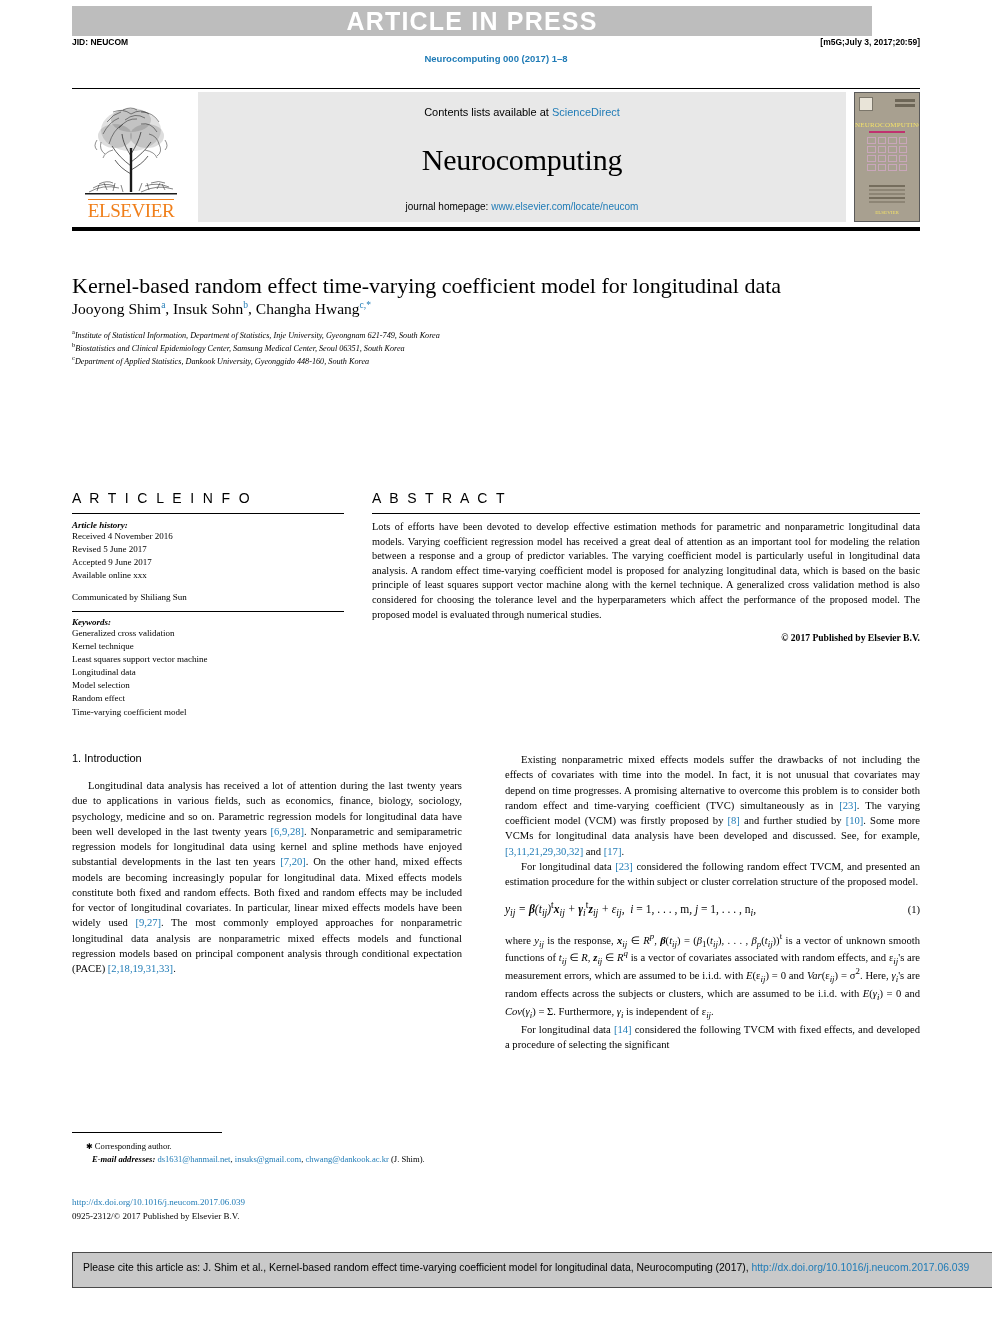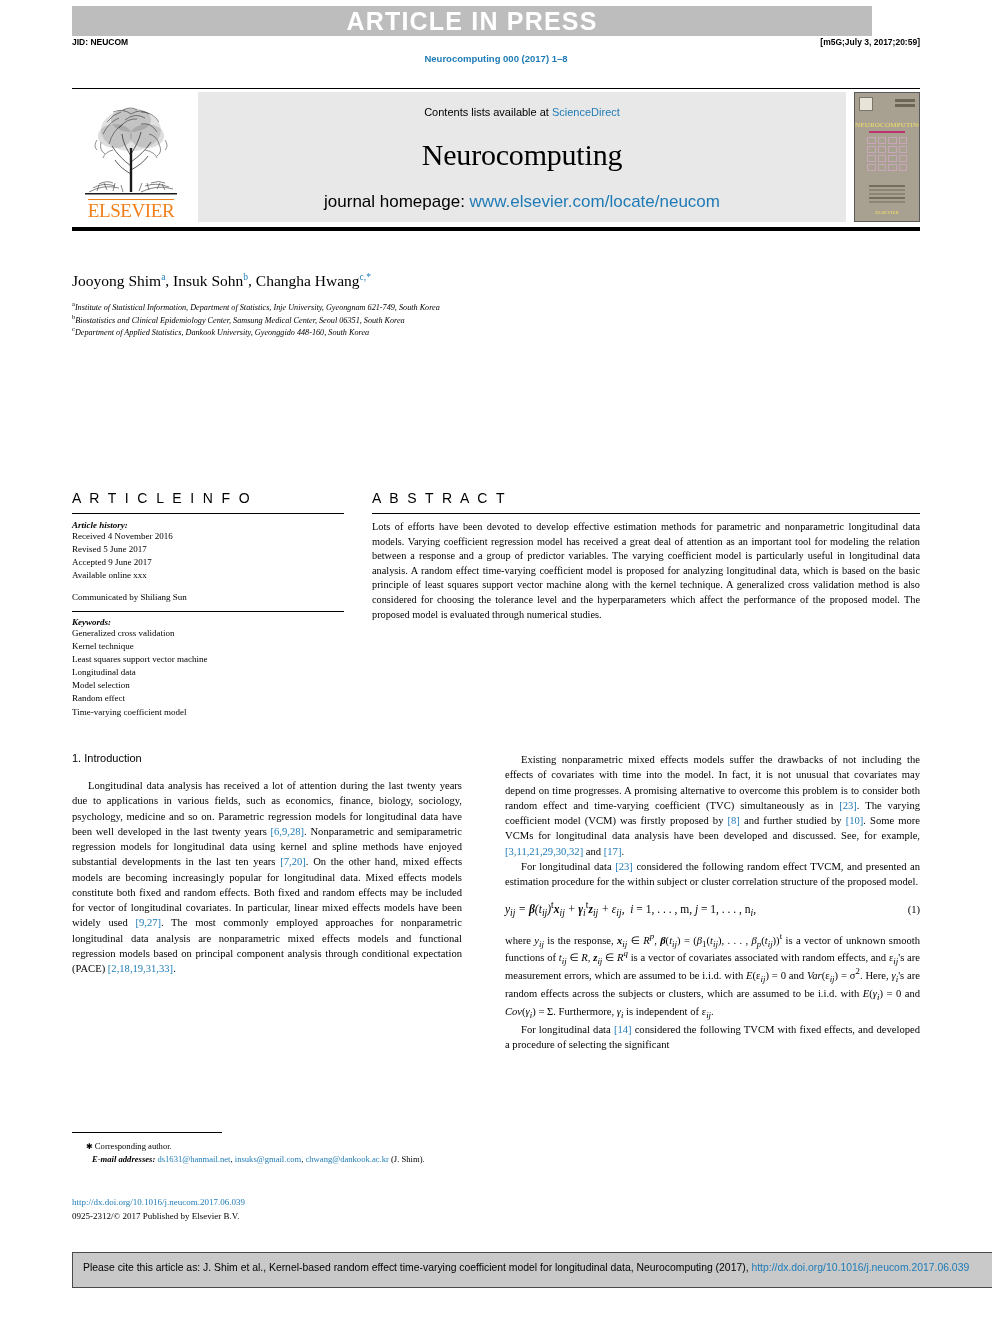--- a/index.html
+++ b/index.html
@@ -89,21 +89,21 @@
     font-size: 11px;
   }
   .contents-line a { color:#1f7bb6; text-decoration:none; }
   .journal-name {
     font-family: "Liberation Serif", serif;
     font-size: 30px;
     letter-spacing: -0.2px;
   }
   .homepage-line {
     font-family: "Liberation Sans", sans-serif;
-    font-size: 17px;
+    font-size: 10px;
     text-align: center;
   }
   .homepage-line a { color:#1f7bb6; text-decoration:none; }
 
   .cover-thumb {
     width: 66px; flex: 0 0 66px;
     border: 1.2px solid #5a5a5a;
     background: #a8a090;
     position: relative;
     overflow: hidden;
@@ -366,20 +366,21 @@
       <div class="cover-bl"></div>
       <div class="cover-bl light"></div>
     </div>
     <div class="cover-footer">ELSEVIER</div>
   </div>
 
 </div>
 <div class="masthead-rule-bottom"></div>
 
 <div class="title-block">
+  <h1 class="paper-title">Kernel-based random effect time-varying coefficient model for longitudinal data</h1>
 
   <div class="authors">
     <span>Jooyong Shim</span><sup>a</sup>, <span>Insuk Sohn</span><sup>b</sup>, <span>Changha Hwang</span><sup>c,*</sup>
   </div>
 
   <div class="affils">
     <div class="affil"><sup>a</sup><span>Institute of Statistical Information, Department of Statistics, Inje University, Gyeongnam 621-749, South Korea</span></div>
     <div class="affil"><sup>b</sup><span>Biostatistics and Clinical Epidemiology Center, Samsung Medical Center, Seoul 06351, South Korea</span></div>
     <div class="affil"><sup>c</sup><span>Department of Applied Statistics, Dankook University, Gyeonggido 448-160, South Korea</span></div>
   </div>
@@ -407,20 +408,21 @@
   <div class="info-line">Longitudinal data</div>
   <div class="info-line">Model selection</div>
   <div class="info-line">Random effect</div>
   <div class="info-line">Time-varying coefficient model</div>
 </div>
 
 <div class="abs-col">
   <div class="sec-head">A B S T R A C T</div>
   <div class="hr-thin"></div>
   <div class="abstract-text">Lots of efforts have been devoted to develop effective estimation methods for parametric and nonparametric longitudinal data models. Varying coefficient regression model has received a great deal of attention as an important tool for modeling the relation between a response and a group of predictor variables. The varying coefficient model is particularly useful in longitudinal data analysis. A random effect time-varying coefficient model is proposed for analyzing longitudinal data, which is based on the basic principle of least squares support vector machine along with the kernel technique. A generalized cross validation method is also considered for choosing the tolerance level and the hyperparameters which affect the performance of the proposed model. The proposed model is evaluated through numerical studies.</div>
+  <div class="copyright">© 2017 Published by Elsevier B.V.</div>
 </div>
 
 <div class="body-left">
   <div class="h2">1. Introduction</div>
   <p class="body"><span>Longitudinal data analysis has received a lot of attention during the last twenty years due to applications in various fields, such as economics, finance, biology, sociology, psychology, medicine and so on. Parametric regression models for longitudinal data have been well developed in the last twenty years </span><span class="ref">[6,9,28]</span><span>. Nonparametric and semiparametric regression models for longitudinal data using kernel and spline methods have enjoyed substantial developments in the last ten years </span><span class="ref">[7,20]</span><span>. On the other hand, mixed effects models are becoming increasingly popular for longitudinal data. Mixed effects models constitute both fixed and random effects. Both fixed and random effects may be included for vector of longitudinal covariates. In particular, linear mixed effects models have been widely used </span><span class="ref">[9,27]</span><span>. The most commonly employed approaches for nonparametric longitudinal data analysis are nonparametric mixed effects models and functional regression models based on principal component analysis through conditional expectation (PACE) </span><span class="ref">[2,18,19,31,33]</span><span>.</span></p>
 </div>
 
 <div class="body-right">
   <p class="body"><span>Existing nonparametric mixed effects models suffer the drawbacks of not including the effects of covariates with time into the model. In fact, it is not unusual that covariates may depend on time progresses. A promising alternative to overcome this problem is to consider both random effect and time-varying coefficient (TVC) simultaneously as in </span><span class="ref">[23]</span><span>. The varying coefficient model (VCM) was firstly proposed by </span><span class="ref">[8]</span><span> and further studied by </span><span class="ref">[10]</span><span>. Some more VCMs for longitudinal data analysis have been developed and discussed. See, for example, </span><span class="ref">[3,11,21,29,30,32]</span><span> and </span><span class="ref">[17]</span><span>.</span></p>
 

